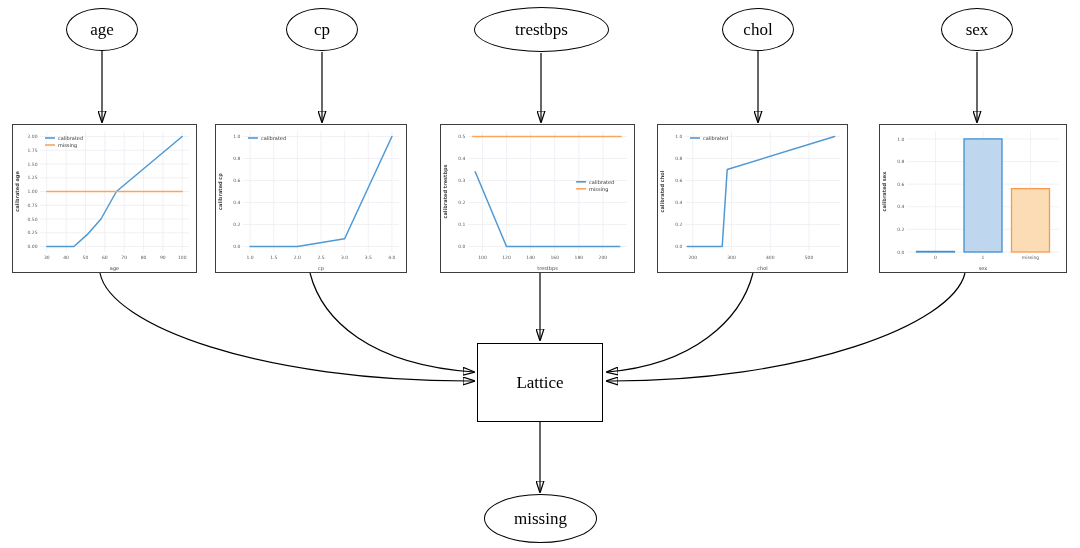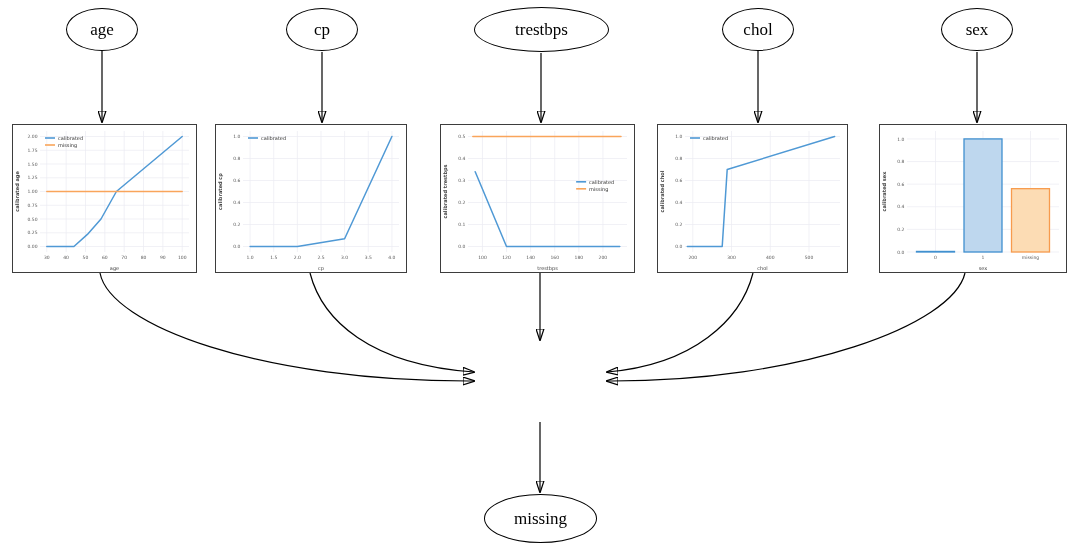--- a/index.html
+++ b/index.html
@@ -240,17 +240,20 @@
         <line x1="27" y1="13.915887850467286" x2="179" y2="13.915887850467286" stroke="#ebebf2" stroke-width="0.7"></line>
         <text x="24.5" y="15.515887850467285" font-size="4.5" text-anchor="end" fill="#595959" class="chart-text">1.0</text>
         <rect x="36.5" y="126.43457943925233" width="38" height="0.5654205607476683" fill="#bed7ee" stroke="#4090cf" stroke-width="1.3"></rect>
         <rect x="84" y="13.915887850467286" width="38" height="113.08411214953271" fill="#bed7ee" stroke="#4090cf" stroke-width="1.3"></rect>
         <rect x="131.5" y="63.67289719626167" width="38" height="63.32710280373833" fill="#fcdcb4" stroke="#f79b4d" stroke-width="1.3"></rect>
         <text x="103" y="144.5" font-size="5" text-anchor="middle" fill="#444444" class="chart-text">sex</text>
         <text x="0" y="0" font-size="5" text-anchor="middle" fill="#444444" class="chart-text" transform="translate(6,66.5) rotate(-90)" font-weight="600">calibrated sex</text>
       </svg>
     </div>
 
+  <div class="node rectnode node-lattice">
+    <span>Lattice</span>
+  </div>
   <div class="node ellipse node-output">
     <span>missing</span>
   </div>
 
 </div>
 
 </body></html>

